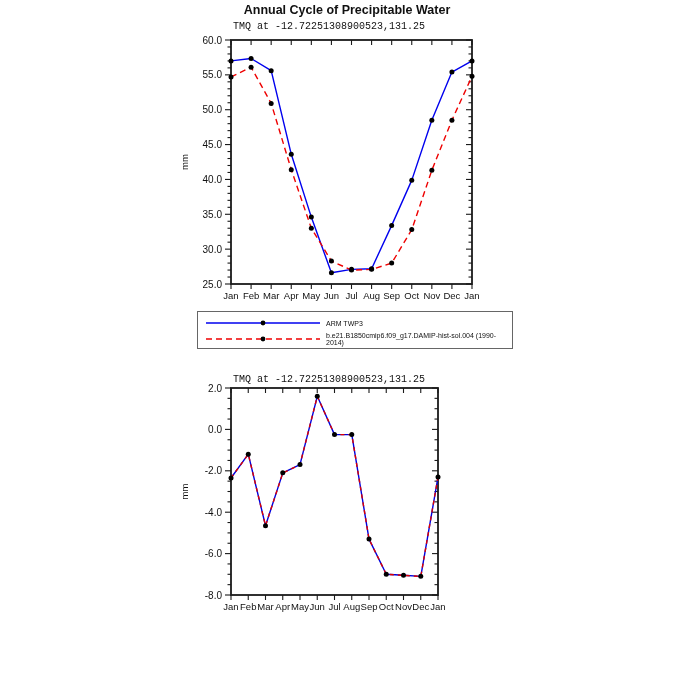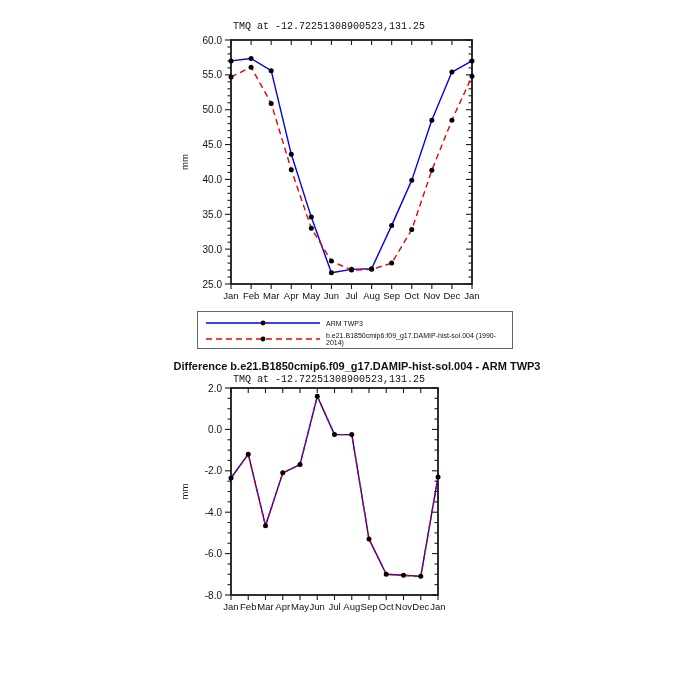--- a/index.html
+++ b/index.html
@@ -282,37 +282,37 @@
         <circle cx="334.5" cy="434.575" r="2.5" fill="#000000"></circle>
         <circle cx="351.75" cy="434.575" r="2.5" fill="#000000"></circle>
         <circle cx="369" cy="539.11" r="2.5" fill="#000000"></circle>
         <circle cx="386.25" cy="574.3" r="2.5" fill="#000000"></circle>
         <circle cx="403.5" cy="575.335" r="2.5" fill="#000000"></circle>
         <circle cx="420.75" cy="576.37" r="2.5" fill="#000000"></circle>
         <circle cx="438" cy="477.01" r="2.5" fill="#000000"></circle>
       </g>
     </svg>
 
+  <div class="abs main-title" style="left:347px;top:3px;">Annual Cycle of Precipitable Water</div>
 
   <div class="abs sub-title" style="left:233px;top:21px;">TMQ at -12.72251308900523,131.25</div>
 
   <div id="legend-box">
     <div class="legend-row">
       <svg width="118" height="10">
         <line id="leg-line-0" x1="2" y1="5" x2="116" y2="5" stroke="#0000EE" stroke-width="1.4"></line>
         <circle id="leg-dot-0" cx="59" cy="5" r="2.4" fill="#000000"></circle>
       </svg>
       <span class="legend-label">ARM TWP3</span>
     </div>
     <div class="legend-row">
       <svg width="118" height="10">
         <line id="leg-line-1" x1="2" y1="5" x2="116" y2="5" stroke="#EE0000" stroke-width="1.4" stroke-dasharray="6,4"></line>
         <circle id="leg-dot-1" cx="59" cy="5" r="2.4" fill="#000000"></circle>
       </svg>
       <span class="legend-label">b.e21.B1850cmip6.f09_g17.DAMIP-hist-sol.004 (1990-2014)</span>
     </div>
   </div>
 
-  <div class="abs diff-title" style="left:357px;top:360px;">Difference b.e21.B1850cmip6.f09_g17.DAMIP-hist-sol.004 - ARM TWP3</div>
 
   <div class="abs sub-title" style="left:233px;top:374px;">TMQ at -12.72251308900523,131.25</div>
 
 </div>
 
 </body></html>

